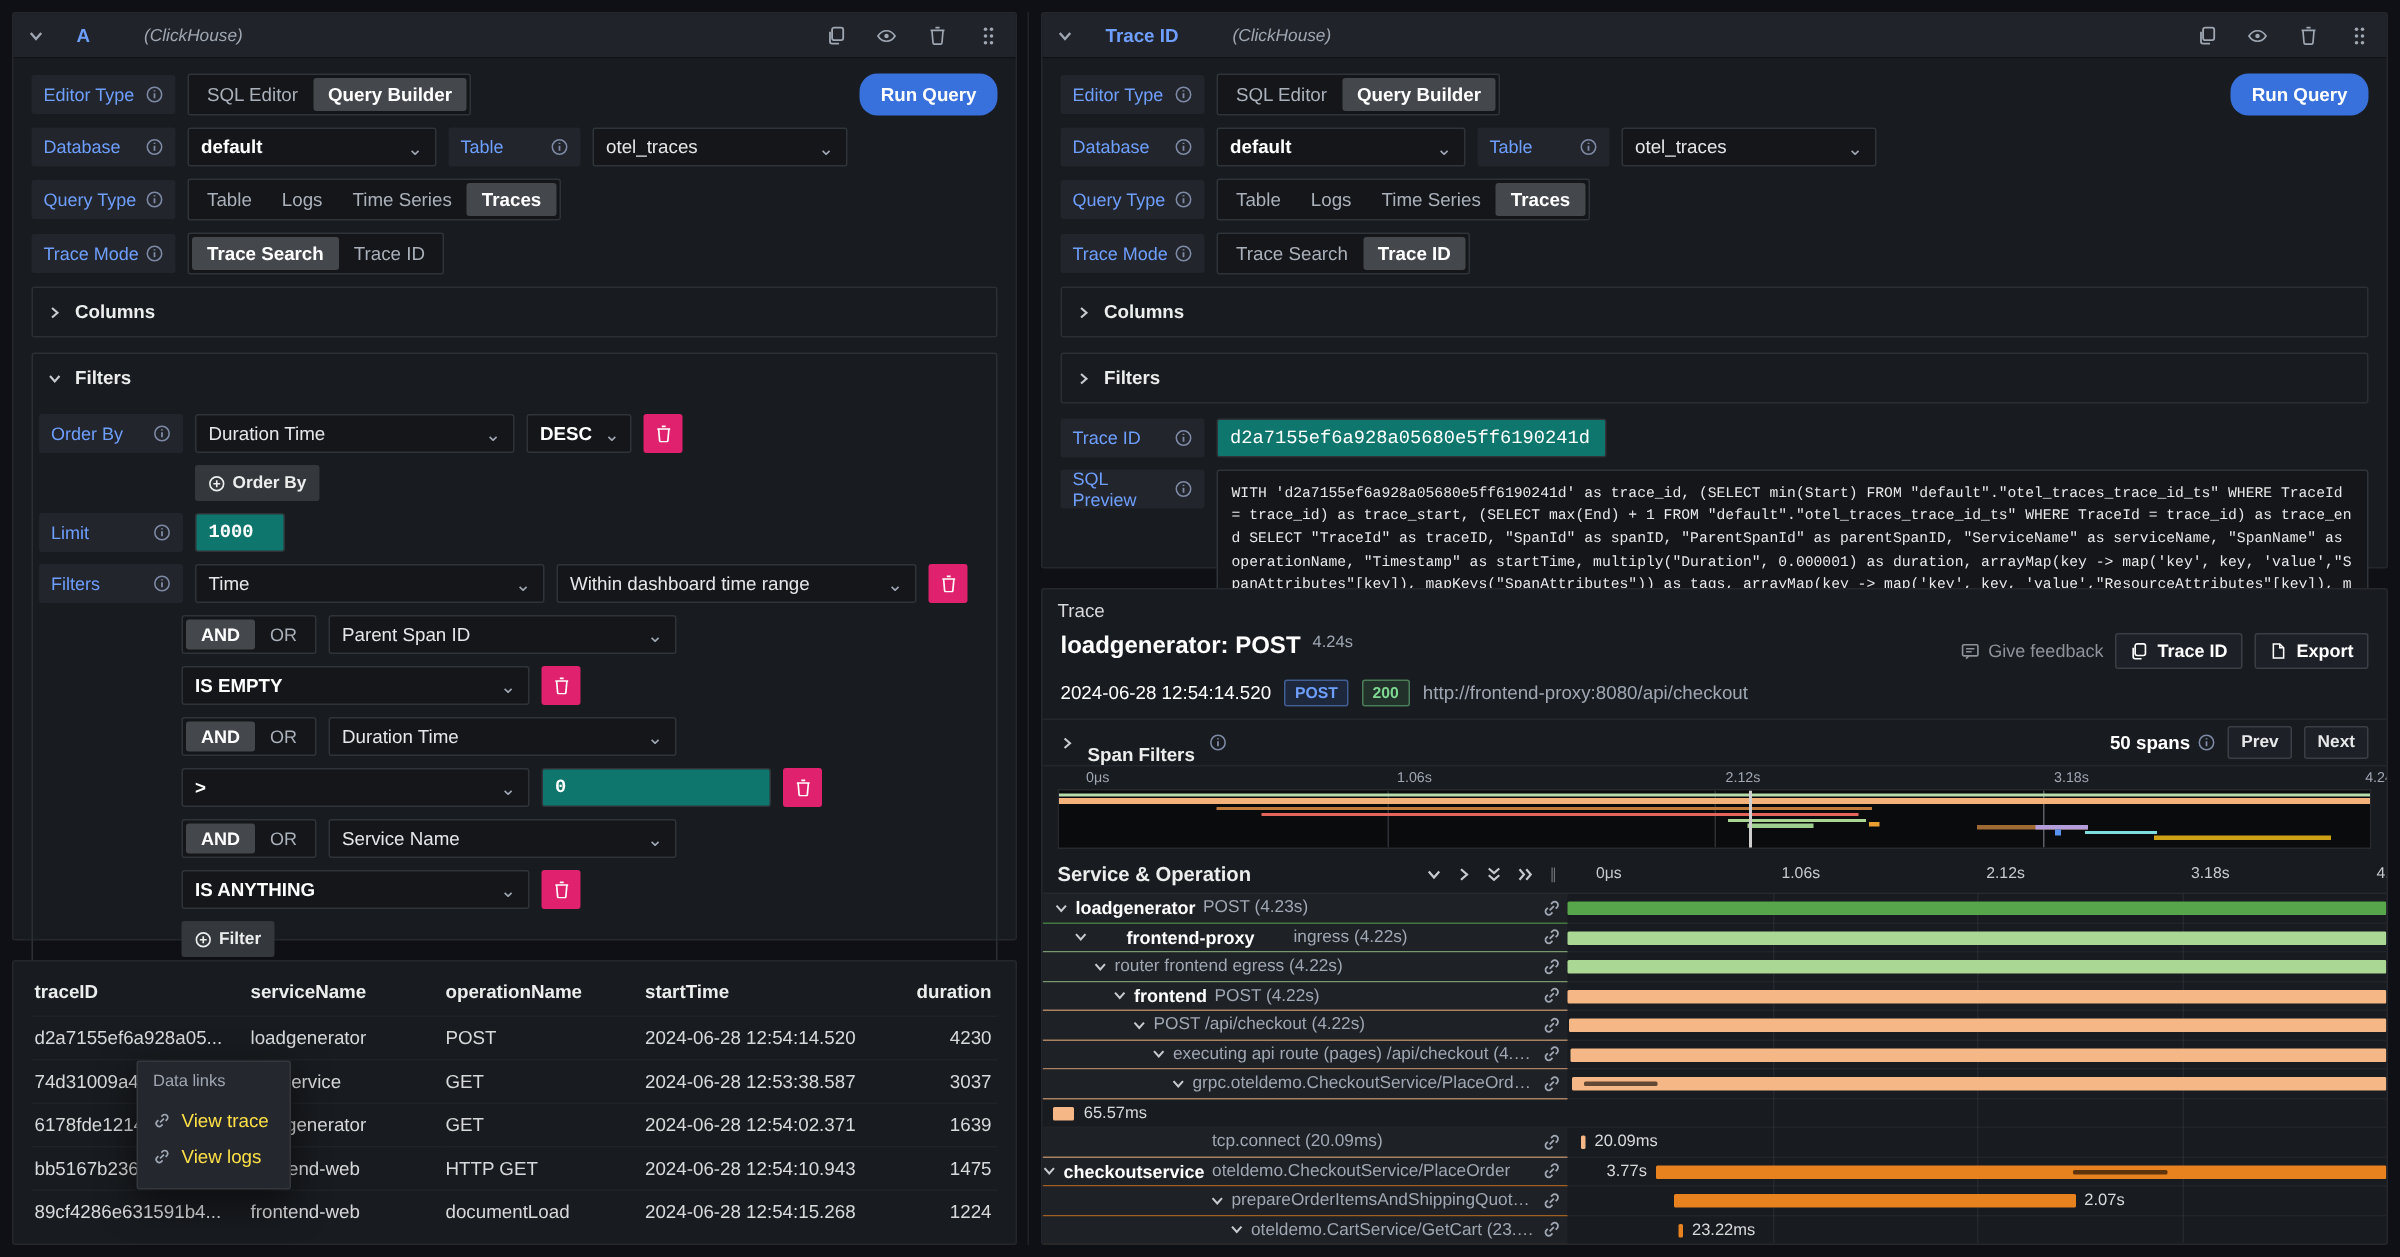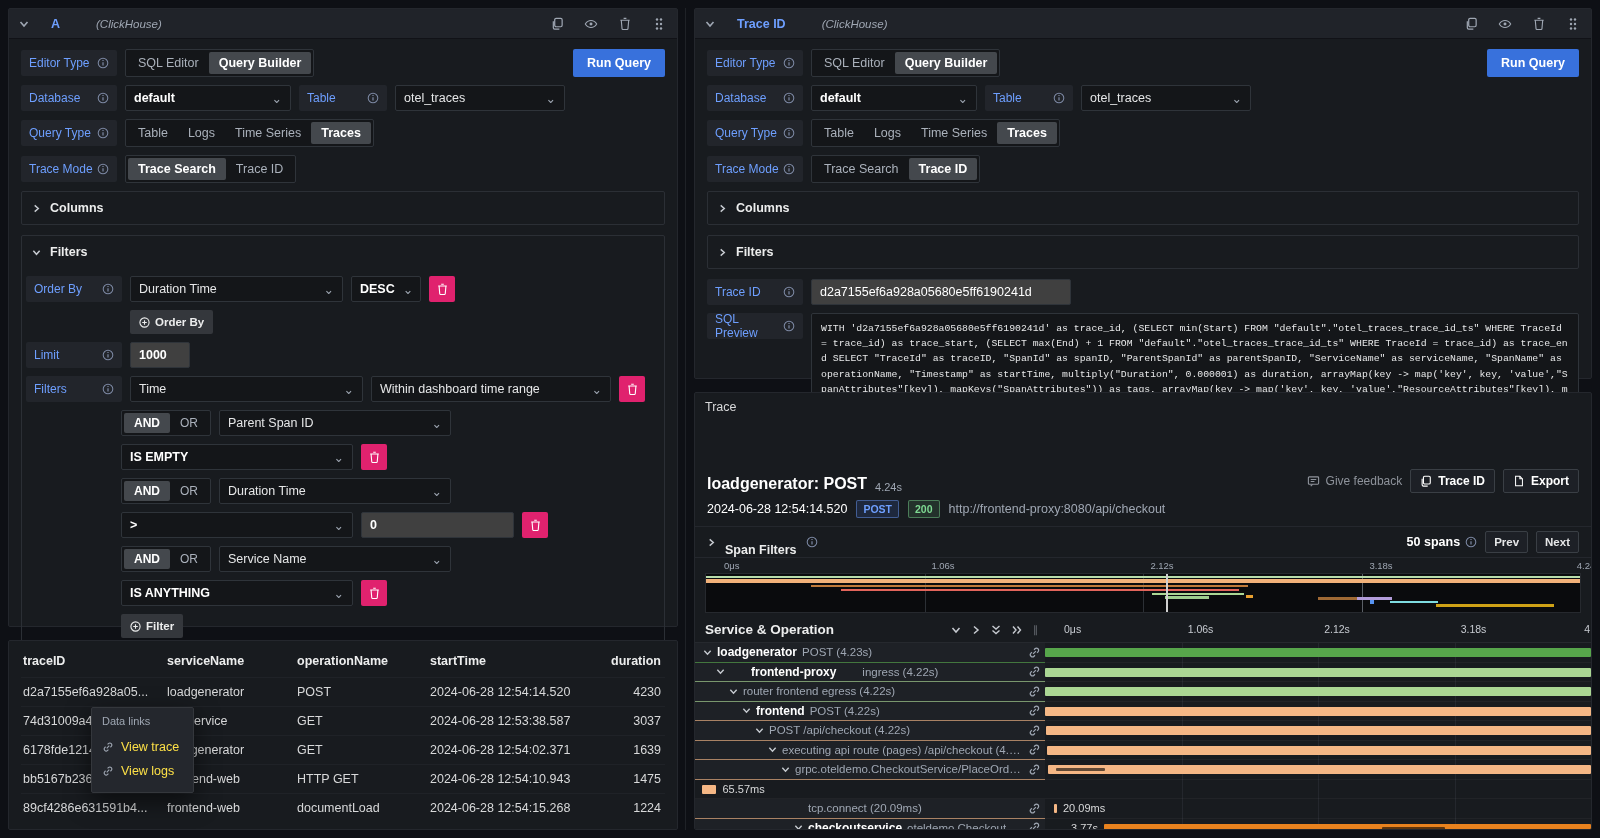--- a/index.html
+++ b/index.html
@@ -26,28 +26,28 @@
 
   .frow { display:flex; align-items:center; gap:8px; margin-bottom:8px; }
   .qlabel { width:96px; min-width:96px; height:26px; background:#22252b; color:#6e9fff; font-weight:500;
             display:flex; align-items:center; justify-content:space-between; padding:0 8px; border-radius:2px; font-size:12px;}
   .qlabel.w88{ width:88px; min-width:88px; }
   .iicon { color:#7e8aa5; display:flex; }
 
   .sel { height:26px; background:#141619; border:1px solid #2f343a; border-radius:2px; color:#e6e7e8;
          display:flex; align-items:center; justify-content:space-between; padding:0 8px; gap:8px; cursor:pointer; font-size:12.5px;}
   .sel .chev { color:#9fa7b3; }
-  .inp { height:26px; background:#404040; border:1px solid #2f343a; border-radius:2px; color:#fff; padding:0 8px;
-         font-size:12.5px; font-family:Liberation Sans, sans-serif;}
+  .inp { height:26px; background:#0f766e; border:1px solid #2f343a; border-radius:2px; color:#fff; padding:0 8px;
+         font-size:12.5px; font-family:Liberation Mono, monospace;}
 
   .seg { display:inline-flex; background:#141619; border:1px solid #2f343a; border-radius:2px; padding:2px; height:28px;}
   .seg .opt { padding:0 10px; display:flex; align-items:center; color:#aab1bb; border-radius:2px; cursor:pointer; font-size:12.5px; white-space:nowrap;}
   .seg .opt.active { background:#44484d; color:#fff; font-weight:700; }
 
-  .btn-primary { height:28px; background:#3871dc; color:#fff; border:none; border-radius:2px; padding:0 14px;
+  .btn-primary { height:28px; background:#3871dc; color:#fff; border:none; border-radius:12px; padding:0 14px;
                  font-weight:600; font-size:12.5px; cursor:pointer; font-family:inherit;}
   .btn-danger { width:26px; height:26px; background:#e0226e; border:none; border-radius:2px; color:#fff;
                 display:flex; align-items:center; justify-content:center; cursor:pointer;}
   .btn-gray { height:24px; background:#34373c; color:#eceded; border:none; border-radius:2px; padding:0 9px;
               display:inline-flex; align-items:center; gap:5px; font-weight:600; font-size:11.5px; cursor:pointer; font-family:inherit;}
   .btn-toolbar { height:28px; background:#2e3136; color:#eceded; border:none; border-radius:2px; padding:0 11px;
               display:inline-flex; align-items:center; gap:7px; font-weight:500; font-size:12.5px; cursor:pointer; font-family:inherit;}
 
   .section-box { border:1px solid #2b2f35; border-radius:2px; margin-bottom:10px; }
   .section-head { height:32px; display:flex; align-items:center; gap:9px; padding:0 10px; font-weight:700; font-size:12.5px; color:#eceded; cursor:pointer;}
@@ -75,21 +75,21 @@
   table.res td { padding:7px 4px 7px 2px; border-top:1px solid #1f2227; color:#d8d9da; }
   td.link { color:#6e9fff; cursor:pointer; }
   .popup { position:absolute; left:82px; top:66px; width:103px; background:#24272d; border:1px solid #34373c;
            border-radius:2px; box-shadow:0 8px 24px rgba(0,0,0,.55); padding:7px 10px 9px 10px; z-index:5;}
   .popup .ptitle { color:#9fa7b3; font-size:11px; margin-bottom:8px; }
   .popup .pitem { display:flex; align-items:center; gap:7px; color:#fde047; font-size:12.5px; font-weight:500; padding:5px 0; cursor:pointer; white-space:nowrap;}
 
   
   .trace-panel { flex:1; overflow:hidden; display:flex; flex-direction:column; }
   .tp-title { padding:7px 10px 5px 10px; font-size:12.5px; color:#d8d9da; }
-  .tp-head { display:flex; align-items:flex-end; padding:3px 12px;margin-top:47px; }
+  .tp-head { display:flex; align-items:flex-start; padding:3px 12px; }
   .tp-head .svc { font-size:16px; font-weight:700; color:#fff; }
   .tp-head .dur { font-size:11px; color:#9fa7b3; margin-left:8px; }
   .tp-head .right { margin-left:auto; display:flex; align-items:center; gap:8px; }
   .ghost { color:#8e939b; display:flex; align-items:center; gap:6px; font-size:12px; cursor:pointer; }
   .btn-outline { height:24px; background:#1d2026; border:1px solid #3a3f45; border-radius:2px; color:#fff; font-weight:700;
                  font-size:12px; padding:0 9px; display:inline-flex; align-items:center; gap:6px; cursor:pointer; font-family:inherit;}
   .tp-meta { display:flex; align-items:center; gap:9px; padding:4px 12px 8px 12px; font-size:12.5px; }
   .badge { font-size:10.5px; font-weight:700; padding:2px 6px; border-radius:2px; }
   .badge.post { color:#6e9fff; background:rgba(61,113,217,.16); border:1px solid rgba(110,159,255,.45); }
   .badge.ok { color:#7ed992; background:rgba(115,211,131,.12); border:1px solid rgba(126,217,146,.45); }
@@ -983,21 +983,21 @@
                     <path d="M5.5 8.5l3-3M6.5 4l1-1a2.3 2.3 0 0 1 3.3 3.3l-1 1M7.5 10l-1 1a2.3 2.3 0 0 1-3.3-3.3l1-1" fill="none" stroke="#9fa7b3" stroke-width="1.3"></path>
                   </svg>
                 </span>
               </div>
               <div class="sr-gantt">
                 <div class="bar" style="left: 1.7%; width: 0.5%; min-width: 3px; background: rgb(245, 183, 133);"></div>
                 <span class="bar-label" style="left: calc(2.2% + 6px);">20.09ms</span>
               </div>
             </div>
             <div class="span-row">
-              <div class="sr-name" style="padding-left: 99px; border-bottom: 1px solid rgba(232, 130, 30, 0.65); align-items: center;">
+              <div class="sr-name" style="border-bottom: 1px solid rgba(232, 130, 30, 0.65); align-items: center;">
                 <span class="chev">
                   <svg width="9" height="9" viewBox="0 0 10 10">
                     <path d="M1.5 3l3.5 4 3.5-4" stroke="#c7cbd1" stroke-width="1.5" fill="none"></path>
                   </svg>
                 </span>
                 <span class="svc">checkoutservice</span>
                 <span class="op">oteldemo.CheckoutService/PlaceOrder</span>
                 <span class="sr-link">
                   <svg width="13" height="13" viewBox="0 0 14 14">
                     <path d="M5.5 8.5l3-3M6.5 4l1-1a2.3 2.3 0 0 1 3.3 3.3l-1 1M7.5 10l-1 1a2.3 2.3 0 0 1-3.3-3.3l1-1" fill="none" stroke="#9fa7b3" stroke-width="1.3"></path>

